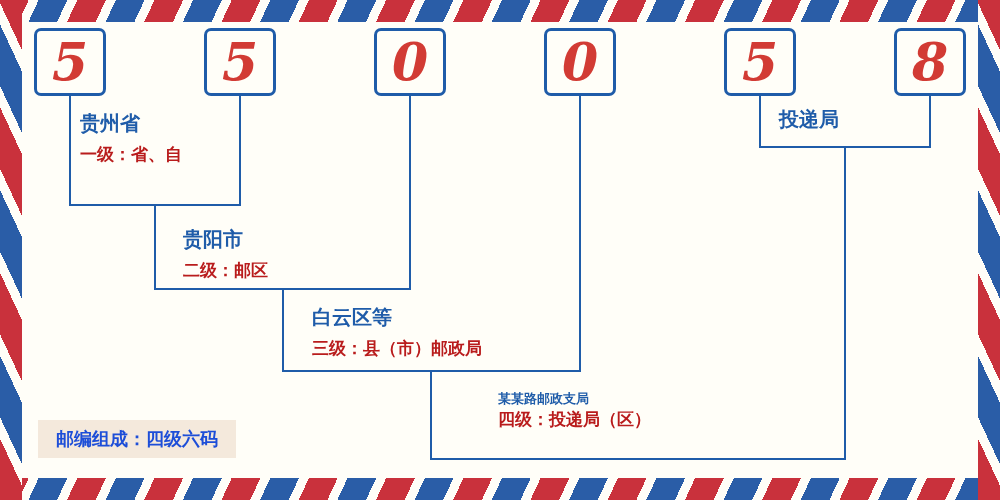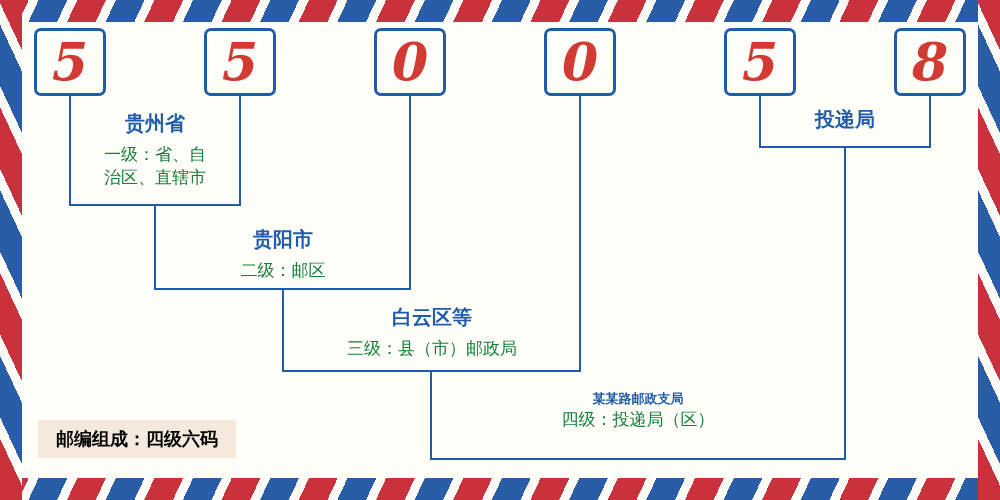--- a/index.html
+++ b/index.html
@@ -50,37 +50,37 @@
     font-weight: 700;
     font-size: 52px;
     color: #d23b34;
     line-height: 1;
   }
 
   
   .line { position: absolute; background: #1f5ca9; z-index: 1; }
 
   
-  .label-group { position: absolute; text-align: center; z-index: 2; }
+  .label-group { position: absolute; text-align: left; z-index: 2; }
   .label-title { font-size: 20px; font-weight: 700; color: #1f5ca9; }
   .label-title.small { font-size: 13px; }
   .label-desc {
-    font-size: 17px; font-weight: 400; color: #15803d;
+    font-size: 17px; font-weight: 700; color: #b91c1c;
     line-height: 1.35; margin-top: 6px;
   }
   .label-desc.gap { margin-top: 0; }
 
   
   .note-box {
     position: absolute;
     left: 38px; top: 420px;
     height: 38px; line-height: 38px;
     padding: 0 18px;
     background: #f4e9dc;
-    color: #000000;
+    color: #1d4ed8;
     font-weight: 700;
     font-size: 18px;
     z-index: 2;
   }
 </style>
 </head>
 <body>
 
 <div class="canvas">
 
@@ -125,21 +125,20 @@
   <div class="line" style="left:844px; top:146px; width:2px;   height:314px"></div>
 
   <div class="line" style="left:759px; top:96px;  width:2px;   height:52px"></div>
   <div class="line" style="left:929px; top:96px;  width:2px;   height:52px"></div>
   <div class="line" style="left:759px; top:146px; width:172px; height:2px"></div>
 
   <div class="label-group" style="left:80px; top:110px; width:150px">
     <div class="label-title">贵州省</div>
     <div class="label-desc">
       <div>一级：省、自</div>
-      <div>治区、直辖市</div>
     </div>
   </div>
 
   <div class="label-group" style="left:312px; top:304px; width:240px">
     <div class="label-title">白云区等</div>
     <div class="label-desc">三级：县（市）邮政局</div>
   </div>
 
   <div class="label-group" style="left:183px; top:226px; width:200px">
     <div class="label-title">贵阳市</div>

